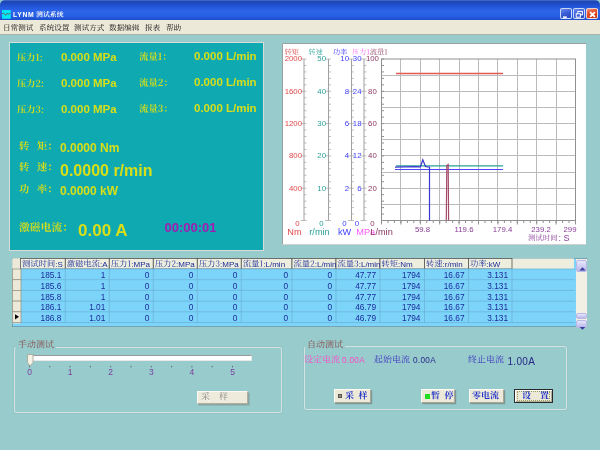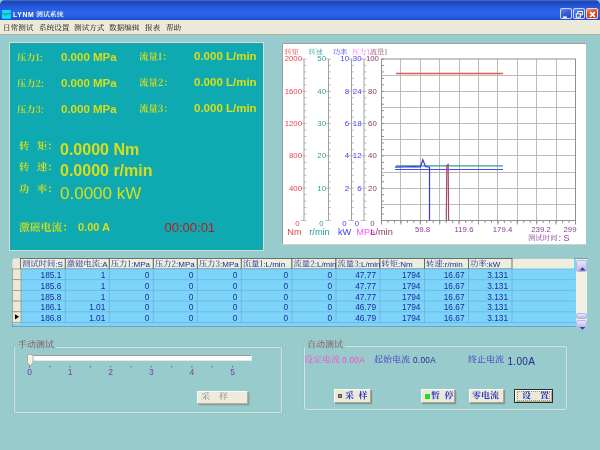--- a/index.html
+++ b/index.html
@@ -141,21 +141,21 @@
     <g fill="#d9de18" transform="translate(0,8.568) scale(0.0102,-0.0102)">
       <use href="#gb8f6c" x="0"></use>
     </g>
   </svg>
 <svg style="position:absolute;left:37px;top:141px;overflow:visible" width="20" height="13">
     <g fill="#d9de18" transform="translate(0,8.568) scale(0.0102,-0.0102)">
       <use href="#gb77e9" x="0"></use>
       <use href="#gbff1a" x="1000"></use>
     </g>
   </svg>
-<div class="t" style="left:60px;top:140.9px;font-size:16px;font-weight:bold;color:#d9de18">0.0000 Nm</div>
+<div class="t" style="left:60px;top:140.9px;font-size:12px;font-weight:bold;color:#d9de18">0.0000 Nm</div>
 <svg style="position:absolute;left:18.8px;top:162.4px;overflow:visible" width="10" height="13">
     <g fill="#d9de18" transform="translate(0,8.568) scale(0.0102,-0.0102)">
       <use href="#gb8f6c" x="0"></use>
     </g>
   </svg>
 <svg style="position:absolute;left:37px;top:162.4px;overflow:visible" width="20" height="13">
     <g fill="#d9de18" transform="translate(0,8.568) scale(0.0102,-0.0102)">
       <use href="#gb901f" x="0"></use>
       <use href="#gbff1a" x="1000"></use>
     </g>
@@ -165,32 +165,32 @@
     <g fill="#d9de18" transform="translate(0,8.568) scale(0.0102,-0.0102)">
       <use href="#gb529f" x="0"></use>
     </g>
   </svg>
 <svg style="position:absolute;left:37px;top:184.4px;overflow:visible" width="20" height="13">
     <g fill="#d9de18" transform="translate(0,8.568) scale(0.0102,-0.0102)">
       <use href="#gb7387" x="0"></use>
       <use href="#gbff1a" x="1000"></use>
     </g>
   </svg>
-<div class="t" style="left:60px;top:184.3px;font-size:17px;font-weight:normal;color:#d9de18">0.0000 kW</div>
+<div class="t" style="left:60px;top:184.3px;font-size:12px;font-weight:bold;color:#d9de18">0.0000 kW</div>
 <svg style="position:absolute;left:19px;top:222px;overflow:visible" width="54" height="14">
     <g fill="#d9de18" transform="translate(0,9.072) scale(0.0108,-0.0108)">
       <use href="#gb6fc0" x="0"></use>
       <use href="#gb78c1" x="1000"></use>
       <use href="#gb7535" x="2000"></use>
       <use href="#gb6d41" x="3000"></use>
       <use href="#gbff1a" x="4000"></use>
     </g>
   </svg>
-<div class="t" style="left:78px;top:220.9px;font-size:11px;font-weight:bold;color:#d9de18">0.00 A</div>
-<div class="t" style="left:164.5px;top:219.9px;font-size:13px;font-weight:normal;color:#b91c1c">00:00:01</div>
+<div class="t" style="left:78px;top:220.9px;font-size:17px;font-weight:bold;color:#d9de18">0.00 A</div>
+<div class="t" style="left:164.5px;top:219.9px;font-size:13px;font-weight:bold;color:#a21caf">00:00:01</div>
 <svg class="ab" style="left:282px;top:43px" width="304" height="202">
     <rect x="0" y="0" width="304" height="202" fill="#ffffff"></rect>
     <path d="M0.5 202 L0.5 0.5 L304 0.5" fill="none" stroke="#9aa0a0" stroke-width="1"></path>
     <line x1="0" y1="201.5" x2="304" y2="201.5" stroke="#d0d0cc" stroke-width="1"></line>
     <g stroke="#bbbbbb" stroke-width="1" shape-rendering="crispEdges">
       <line x1="118.9" y1="16" x2="118.9" y2="177.5"></line>
       <line x1="99.5" y1="32.15" x2="293.5" y2="32.15"></line>
       <line x1="138.3" y1="16" x2="138.3" y2="177.5"></line>
       <line x1="99.5" y1="48.3" x2="293.5" y2="48.3"></line>
       <line x1="157.7" y1="16" x2="157.7" y2="177.5"></line>

